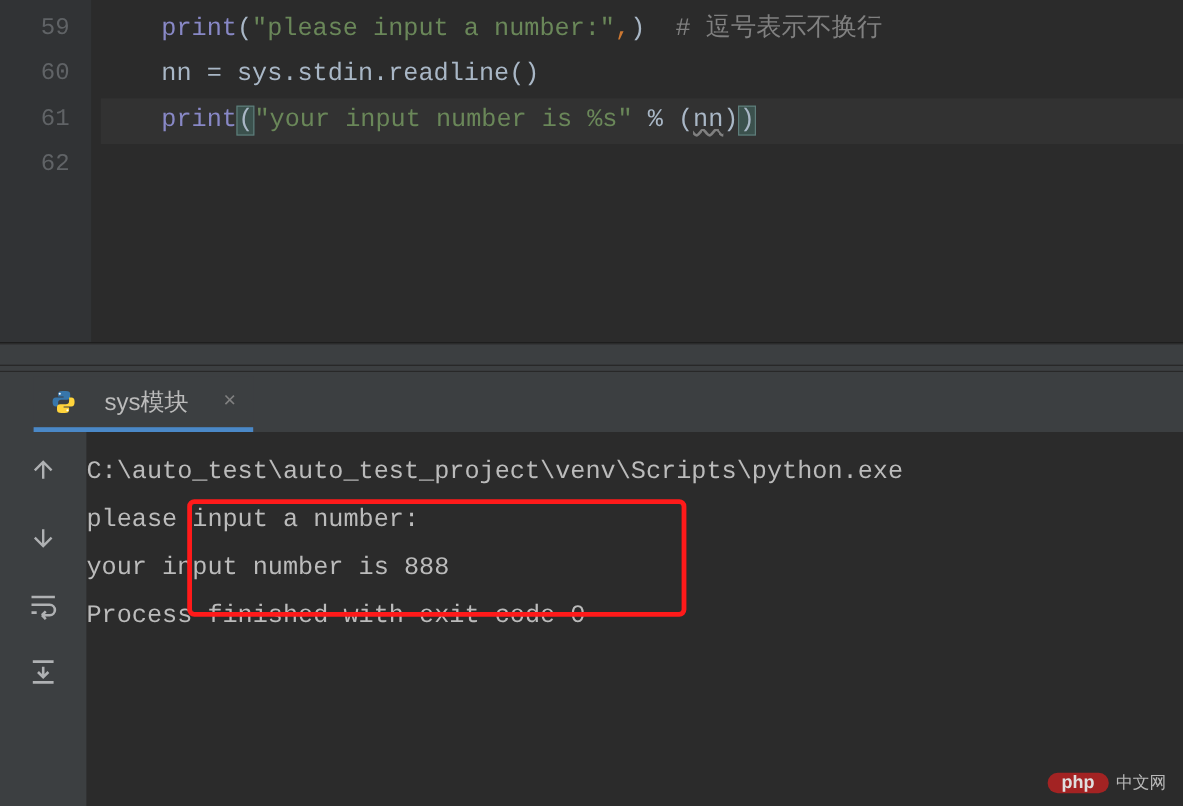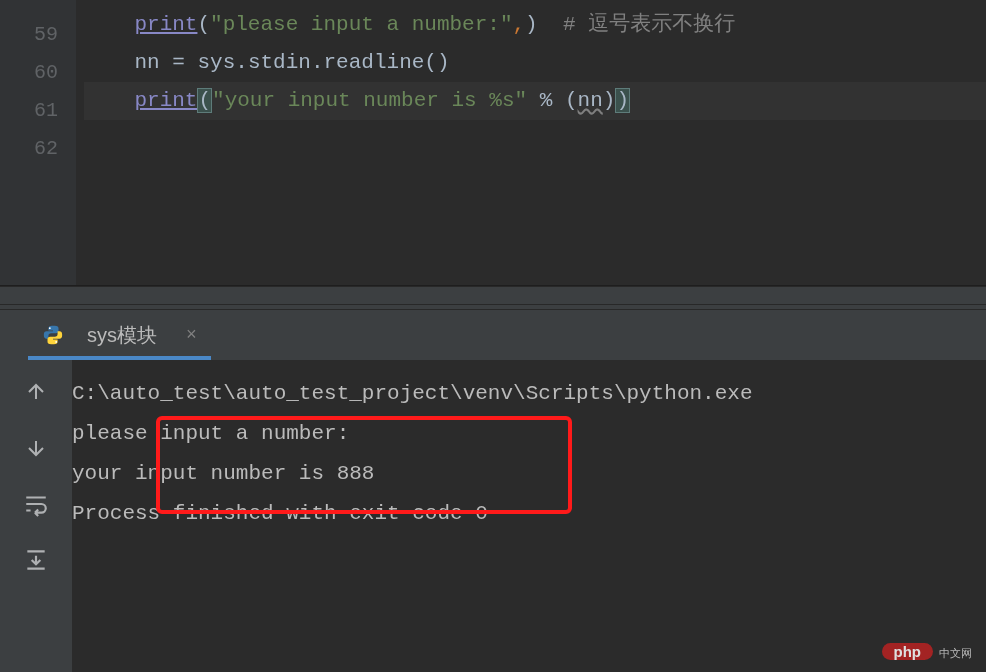--- a/index.html
+++ b/index.html
@@ -22,38 +22,38 @@
       height: 286px;
       border-bottom: 1px solid #1e1e1e;
     }
     .gutter {
       width: 76px;
       background: #313335;
       color: #606366;
       font-size: 20px;
       text-align: right;
       padding-right: 18px;
-      padding-top: 16px;
+      padding-top: 5px;
       line-height: 38px;
     }
     .code-content {
       flex: 1;
       font-size: 21px;
       padding-top: 6px;
       padding-left: 8px;
       line-height: 38px;
     }
     .code-line {
       height: 38px;
       white-space: pre;
     }
     .line-highlight {
       background: #323232;
     }
-    .kw-builtin { color: #8888c6; text-decoration: underline; }
+    .kw-builtin { color: #8888c6; }
     .str { color: #6a8759; }
     .punct { color: #cc7832; }
     .comment { color: #808080; }
     .ident { color: #a9b7c6; }
     .bracket-match {
       background: #3b514d;
       border: 1px solid #5e7c7a;
     }
     .warn-underline {
       text-decoration: underline wavy #808080;
@@ -161,21 +161,21 @@
     .watermark-badge {
       background: #b92222;
       color: #fff;
       font-family: Arial, sans-serif;
       font-size: 15px;
       font-weight: bold;
       padding: 0 12px;
       border-radius: 14px;
     }
     .watermark-sub {
-      font-size: 11px;
+      font-size: 14px;
       color: #d0d0d0;
       margin-left: 6px;
     }
   </style>
 </head>
 <body>
 
 <div class="editor-area">
   <div class="gutter">
     <div>59</div>

